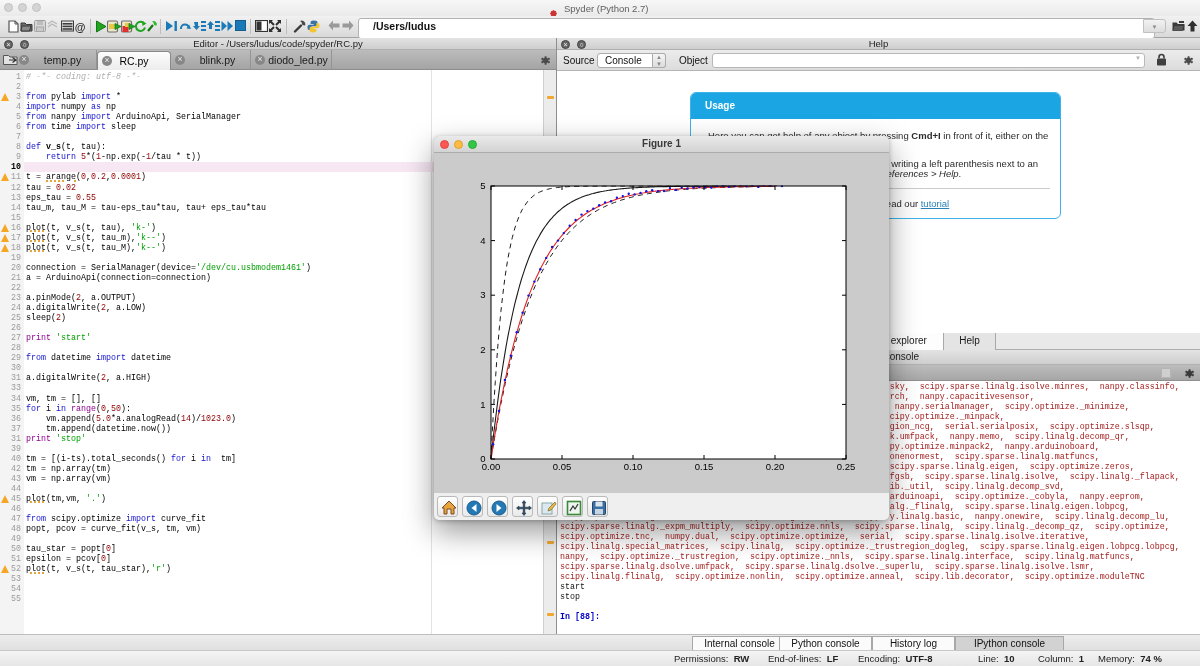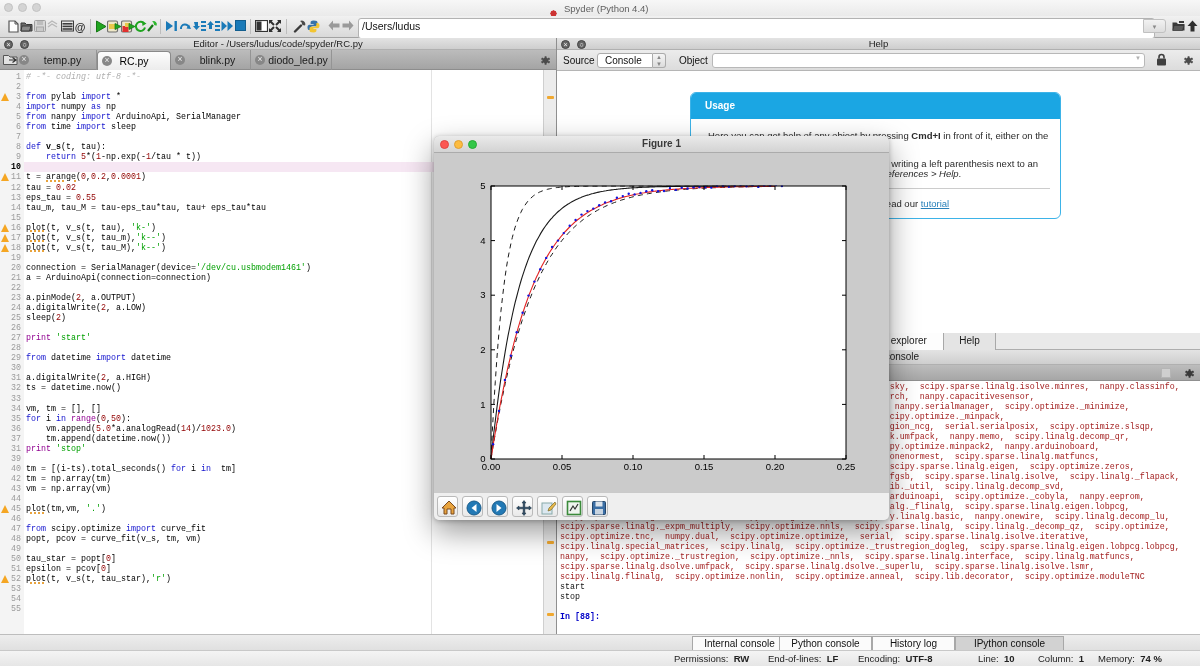--- a/index.html
+++ b/index.html
@@ -4,21 +4,21 @@
 html,body{width:1200px;height:666px;overflow:hidden;font-family:"Liberation Sans",sans-serif;background:#e2e2e2;position:relative}
 .abs{position:absolute}
 
 #titlebar{left:0;top:0;width:1200px;height:16px;background:linear-gradient(#f7f7f7,#eaeaea)}
 .tl{position:absolute;top:3px;width:9px;height:9px;border-radius:50%;background:#d4d4d4;border:0.5px solid #c2c2c2}
 #apptitle{position:absolute;top:2.5px;left:564px;font-size:9.5px;color:#606060}
 #appicon{position:absolute;top:4px;left:549px;width:9px;height:9px}
 #toolbar{left:0;top:16px;width:1200px;height:22px;background:linear-gradient(#f1f1f1,#d9d9d9);border-bottom:1px solid #a2a2a2}
 .ti{position:absolute;top:3px;width:16px;height:16px;font-size:12px;text-align:center;line-height:16px}
 .tsep{position:absolute;top:3px;width:1px;height:15px;background:#bdbdbd}
-#pathbox{position:absolute;left:358px;top:1.5px;width:797px;height:21px;background:#fff;border:1px solid #b3b3b3;border-radius:3px;font-size:10.5px;font-weight:normal;color:#111;line-height:15px;padding-left:3px}
+#pathbox{position:absolute;left:358px;top:1.5px;width:797px;height:21px;background:#fff;border:1px solid #b3b3b3;border-radius:3px;font-size:10.5px;font-weight:bold;color:#111;line-height:15px;padding-left:14px}
 #pathdrop{position:absolute;left:1143px;top:2.5px;width:23px;height:14px;background:linear-gradient(#f2f2f2,#ddd);border:1px solid #c0c0c0;border-radius:0 3px 3px 0;color:#8a8a8a;font-size:6px;text-align:center;line-height:14px;font-family:'Liberation Sans',sans-serif}
 
 .phead{background:linear-gradient(#e3e3e3,#cecece);border-bottom:1px solid #b0b0b0;font-size:9.5px;color:#222;text-align:center;line-height:12px}
 .hbtn{position:absolute;top:2px;width:9px;height:9px;border-radius:50%;border:1px solid #444;background:#666;color:#f2f2f2;font-size:7px;line-height:8.5px;text-align:center}
 
 #edtabs{left:0;top:50px;width:556px;height:20px;background:linear-gradient(#bcbcbc,#a4a4a4);border-bottom:1px solid #8d8d8d}
 .etab{position:absolute;top:0;height:20px;border-right:1px solid #949494;font-size:10.5px;color:#1a1a1a;text-align:center;line-height:20px;text-indent:14px}
 .etab .x{position:absolute;left:4px;top:5px;width:10px;height:10px;border-radius:50%;background:#878787;color:#ececec;font-size:8.5px;line-height:9.5px;text-align:center;text-indent:0}
 #tabactive{position:absolute;left:97px;top:1px;width:74px;height:19px;background:linear-gradient(#fdfdfd,#ececec);border:1px solid #8a8a8a;border-bottom:none;border-radius:4px 4px 0 0;font-size:10.5px;line-height:18px;text-align:center}
 
@@ -82,21 +82,21 @@
 .fbtn svg{position:absolute;left:2.5px;top:2.5px}
 </style></head><body>
 <div id="titlebar" class="abs">
     <div class="tl" style="left:4px"></div>
     <div class="tl" style="left:18px"></div>
     <div class="tl" style="left:32px"></div>
     <div id="appicon"><svg width="9" height="9" viewBox="0 0 9 9">
         <circle cx="4.5" cy="4.5" r="3" fill="#c33"></circle>
         <path d="M4.5 1 v7 M1 4.5 h7 M2 2 L7 7 M7 2 L2 7" stroke="#c33" stroke-width="0.7"></path>
       </svg></div>
-    <div id="apptitle">Spyder (Python 4.4)</div>
+    <div id="apptitle">Spyder (Python 2.7)</div>
   </div>
 <div id="toolbar" class="abs">
     <svg class="abs" style="left:8px;top:4px" width="11" height="13" viewBox="0 0 11 13">
       <path d="M1 1 h6 l3 3 v8 h-9 z" fill="#fff" stroke="#555" stroke-width="1.2"></path>
       <path d="M7 1 v3 h3" fill="none" stroke="#555"></path>
     </svg>
     <svg class="abs" style="left:20px;top:4px" width="13" height="13" viewBox="0 0 13 13">
       <path d="M1 3 h4 l1.5 1.5 H12 V11 H1 z" fill="#6b6b6b" stroke="#3a3a3a"></path>
       <path d="M2 6 h9 l-1.5 5 H1z" fill="#8a8a8a" stroke="#3a3a3a"></path>
     </svg>
@@ -254,21 +254,20 @@
 <div class="row"><span class="num">22</span><span class="code"></span></div>
 <div class="row"><span class="num">23</span><span class="code">a.pinMode(<i class="n">2</i>, a.OUTPUT)</span></div>
 <div class="row"><span class="num">24</span><span class="code">a.digitalWrite(<i class="n">2</i>, a.LOW)</span></div>
 <div class="row"><span class="num">25</span><span class="code">sleep(<i class="n">2</i>)</span></div>
 <div class="row"><span class="num">26</span><span class="code"></span></div>
 <div class="row"><span class="num">27</span><span class="code"><i class="b">print</i> <i class="s">'start'</i></span></div>
 <div class="row"><span class="num">28</span><span class="code"></span></div>
 <div class="row"><span class="num">29</span><span class="code"><i class="k">from</i> datetime <i class="k">import</i> datetime</span></div>
 <div class="row"><span class="num">30</span><span class="code"></span></div>
 <div class="row"><span class="num">31</span><span class="code">a.digitalWrite(<i class="n">2</i>, a.HIGH)</span></div>
-<div class="row"><span class="num">32</span><span class="code">ts = datetime.now()</span></div>
 <div class="row"><span class="num">33</span><span class="code"></span></div>
 <div class="row"><span class="num">34</span><span class="code">vm, tm = [], []</span></div>
 <div class="row"><span class="num">35</span><span class="code"><i class="k">for</i> i <i class="k">in</i> <i class="b">range</i>(<i class="n">0</i>,<i class="n">50</i>):</span></div>
 <div class="row"><span class="num">36</span><span class="code">    vm.append(<i class="n">5.0</i>*a.analogRead(<i class="n">14</i>)/<i class="n">1023.0</i>)</span></div>
 <div class="row"><span class="num">37</span><span class="code">    tm.append(datetime.now())</span></div>
 <div class="row"><span class="num">31</span><span class="code"><i class="b">print</i> <i class="s">'stop'</i></span></div>
 <div class="row"><span class="num">39</span><span class="code"></span></div>
 <div class="row"><span class="num">40</span><span class="code">tm = [(i-ts).total_seconds() <i class="k">for</i> i <i class="k">in</i>  tm]</span></div>
 <div class="row"><span class="num">42</span><span class="code">tm = np.array(tm)</span></div>
 <div class="row"><span class="num">43</span><span class="code">vm = np.array(vm)</span></div>

